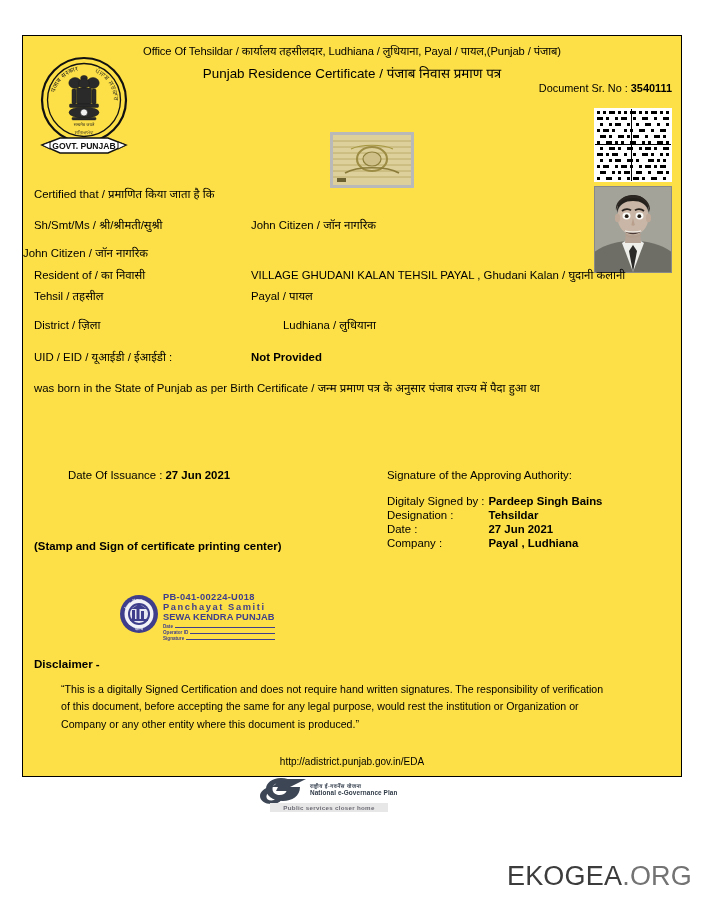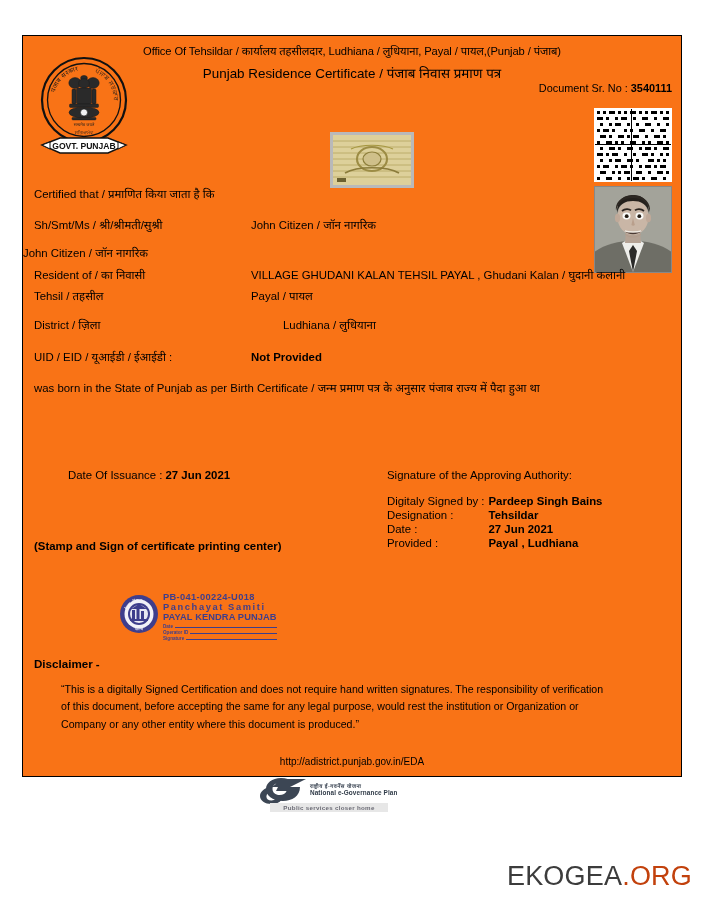--- a/index.html
+++ b/index.html
@@ -18,21 +18,21 @@
 
   
   .cert-frame {
     position: absolute;
     left: 22px;
     top: 35px;
     width: 660px;
     height: 742px;
     border: 1.3px solid #000;
     box-sizing: border-box;
-    background: #f97316;
+    background: #fde047;
   }
 
   
   .hdr-line1 {
     text-align: center;
     font-size: 11.2px;
     margin-top: 7px;
     letter-spacing: -0.1px;
     white-space: nowrap;
   }
@@ -298,21 +298,21 @@
   
   .watermark {
     position: absolute;
     right: 14px;
     bottom: 22px;
     font-size: 27px;
     letter-spacing: 0.2px;
     color: #3c3c3c;
     font-family: "Liberation Sans", sans-serif;
   }
-  .watermark .org { color: #c2410c; }
+  .watermark .org { color: #737373; }
 </style>
 </head>
 <body>
 
 <div class="cert-frame">
 
   <div class="hdr-line1">Office Of Tehsildar /  कार्यालय तहसीलदार, Ludhiana / लुधियाना, Payal / पायल,(Punjab / पंजाब)</div>
   <div class="hdr-line2">Punjab Residence Certificate / पंजाब निवास प्रमाण पत्र</div>
 
   <div class="hdr-srno">
@@ -580,21 +580,21 @@
       </tr>
       <tr>
         <td class="k">Designation :</td>
         <td class="v">Tehsildar</td>
       </tr>
       <tr>
         <td class="k">Date :</td>
         <td class="v">27 Jun 2021</td>
       </tr>
       <tr>
-        <td class="k">Provided :</td>
+        <td class="k">Company :</td>
         <td class="v">Payal , Ludhiana</td>
       </tr>
     </tbody>
       </table>
   </div>
 
   <div class="stamp-head">(Stamp and Sign of certificate printing center)</div>
 
   <div class="stamp-wrap">
     <div class="stamp-seal">
@@ -614,21 +614,21 @@
             <rect x="11" y="25" width="18" height="2"></rect>
           <path d="M12,15 L20,10 L28,15 Z"></path>
         </g>
         <text x="20" y="35.5" text-anchor="middle" font-family="DejaVu Sans, sans-serif" font-size="3.6" fill="#f0f0f6" font-weight="bold">ਪੰਜਾਬ</text>
       </svg>
     </div>
 
     <div class="stamp-text">
       <div class="st-l1">PB-041-00224-U018</div>
       <div class="st-l2">Panchayat Samiti</div>
-      <div class="st-l3">PAYAL KENDRA PUNJAB</div>
+      <div class="st-l3">SEWA KENDRA PUNJAB</div>
       <div class="st-fields">
         <div class="st-fld">
           <span>Date</span>
             <span class="fl"></span>
         </div>
         <div class="st-fld">
           <span>Operator ID</span>
             <span class="fl"></span>
         </div>
         <div class="st-fld">

